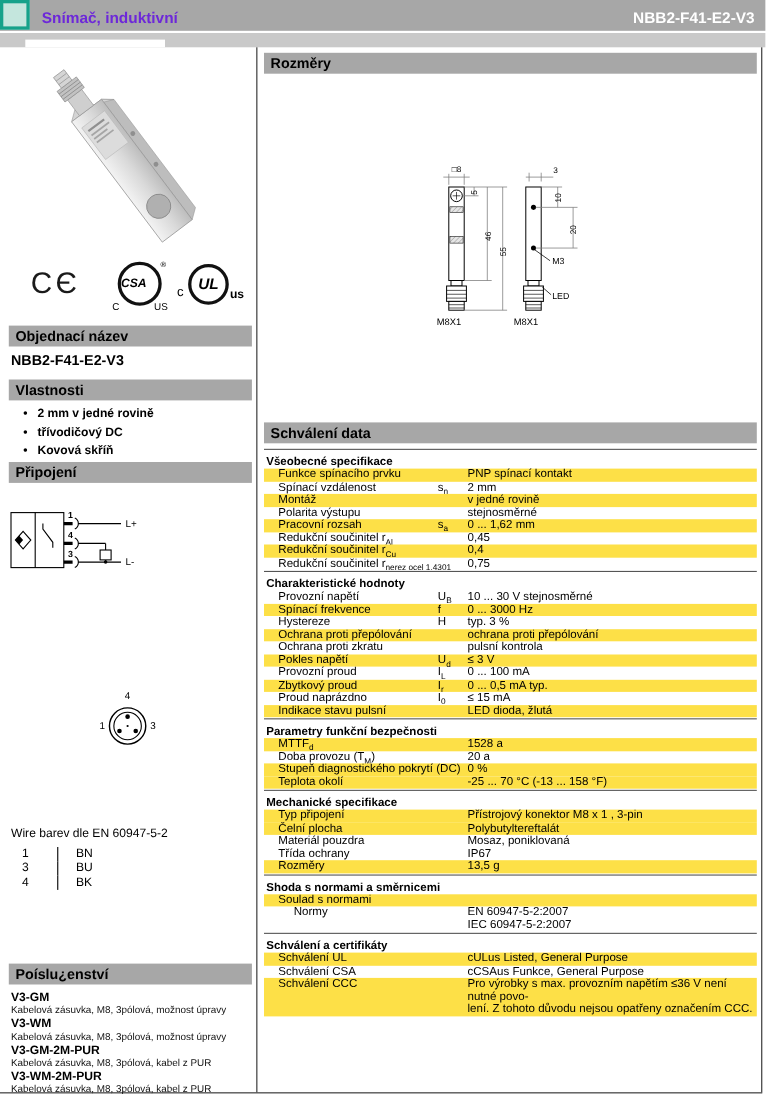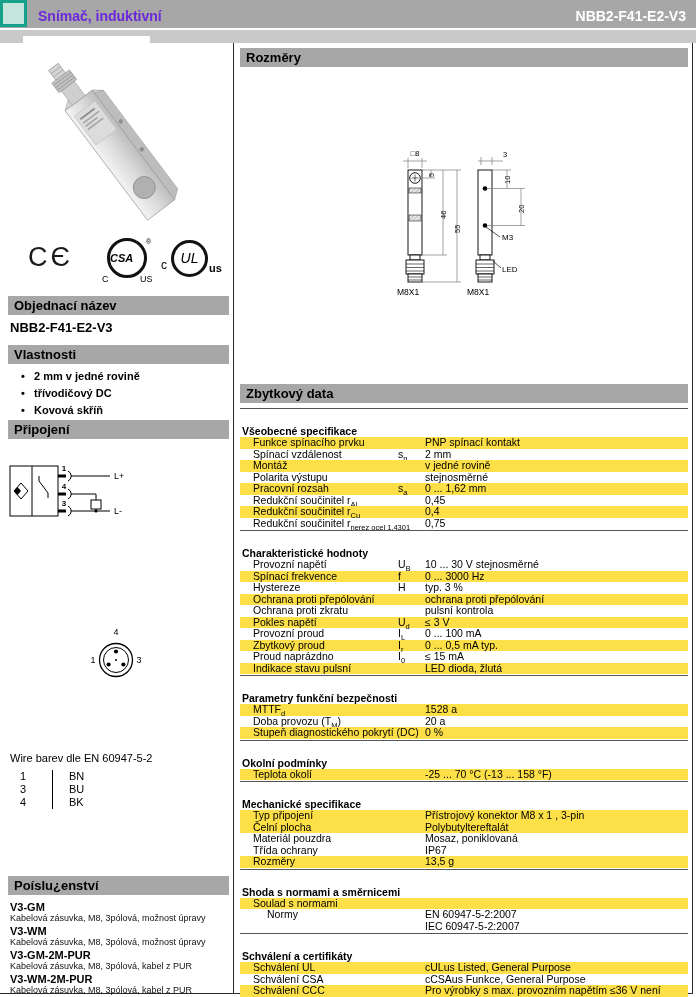--- a/index.html
+++ b/index.html
@@ -37,25 +37,25 @@
   .ce{left:28px;top:242px;font-size:27px;letter-spacing:3px;color:#1a1a1a;}
   .csa{left:100px;top:238px;width:56px;height:46px;font-size:9px;}
   .csa .circ{position:absolute;left:7px;top:0;width:34px;height:34px;border:3px solid #111;border-radius:50%;
              text-align:left;line-height:34px;font-weight:bold;font-style:italic;font-size:11px;}
   .csa .r{position:absolute;left:46px;top:0;font-size:7px;}
   .csa .cc{position:absolute;left:2px;top:36px;}
   .csa .us{position:absolute;left:40px;top:36px;}
   .ul{left:161px;top:240px;width:62px;height:44px;}
   .ul .c{position:absolute;left:0;top:18px;font-size:12px;}
   .ul .circ{position:absolute;left:10px;top:0;width:31px;height:31px;border:3px solid #111;border-radius:50%;
-            text-align:center;line-height:31px;font-weight:normal;font-style:italic;font-size:14px;}
+            text-align:center;line-height:31px;font-weight:bold;font-style:italic;font-size:14px;}
   .ul .us{position:absolute;left:48px;top:22px;font-size:11px;font-weight:bold;}
   
   .tech{left:240px;top:407px;width:448px;font-size:10.5px;}
-  .t-sec{font-weight:bold;line-height:12px;border-top:1px solid #555;padding:16px 0 0 2px;margin-top:1px;}
+  .t-sec{font-weight:bold;line-height:12px;border-top:1px solid #555;padding:5px 0 0 2px;margin-top:1px;}
   .t-row{position:relative;min-height:11.5px;line-height:11.5px;}
   .t-row.sh{background:#fde047;}
   .t-lab{position:absolute;left:13px;top:0;white-space:nowrap;}
   .t-row.i2 .t-lab{left:27px;}
   .t-sym{position:absolute;left:158px;top:0;}
   .t-val{margin-left:185px;}
   sub{font-size:7.5px;line-height:0;}
   svg text{font-family:"Liberation Sans",sans-serif;}
 </style>
 </head>
@@ -284,21 +284,21 @@
   <text x="168" y="12" font-size="7.5">3</text>
   <text transform="translate(175,39) rotate(-90)" font-size="7.5">10</text>
   <text transform="translate(189,68) rotate(-90)" font-size="7.5">20</text>
   <line x1="151" y1="82" x2="165" y2="92" stroke="#000" stroke-width="0.7"></line>
   <text x="167" y="95" font-size="8">M3</text>
   <line x1="158" y1="116" x2="166" y2="123" stroke="#000" stroke-width="0.7"></line>
   <text x="167" y="127" font-size="8">LED</text>
   <text x="132" y="150" font-size="8.5">M8X1</text>
 </svg>
 
-<div class="abs secbar rbar" style="top:384px;">Zbytkový data</div>
+<div class="abs secbar rbar" style="top:384px;">Schválení data</div>
 <div class="abs tech">
     <div class="t-sec">Všeobecné specifikace</div>
     <div class="t-row sh">
       <span class="t-lab">Funkce spínacího prvku</span>
       <div class="t-val">PNP spínací kontakt</div>
     </div>
     <div class="t-row">
       <span class="t-lab">Spínací vzdálenost</span>
       <span class="t-sym">s<sub>n</sub></span>
       <div class="t-val">2 mm</div>
@@ -382,21 +382,20 @@
       <div class="t-val">1528 a</div>
     </div>
     <div class="t-row">
       <span class="t-lab">Doba provozu (T<sub>M</sub>)</span>
       <div class="t-val">20 a</div>
     </div>
     <div class="t-row sh">
       <span class="t-lab">Stupeň diagnostického pokrytí (DC)</span>
       <div class="t-val">0 %</div>
     </div>
-    <div class="t-sec">Okolní podmínky</div>
     <div class="t-row sh">
       <span class="t-lab">Teplota okolí</span>
       <div class="t-val">-25 ... 70 °C (-13 ... 158 °F)</div>
     </div>
     <div class="t-sec">Mechanické specifikace</div>
     <div class="t-row sh">
       <span class="t-lab">Typ připojení</span>
       <div class="t-val">Přístrojový konektor M8 x 1 , 3-pin</div>
     </div>
     <div class="t-row sh">

